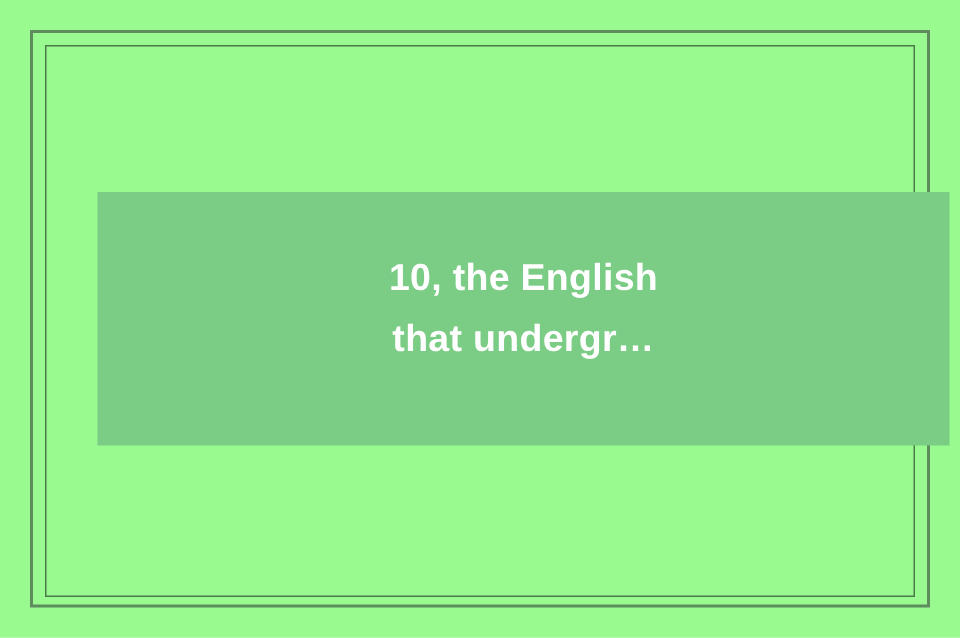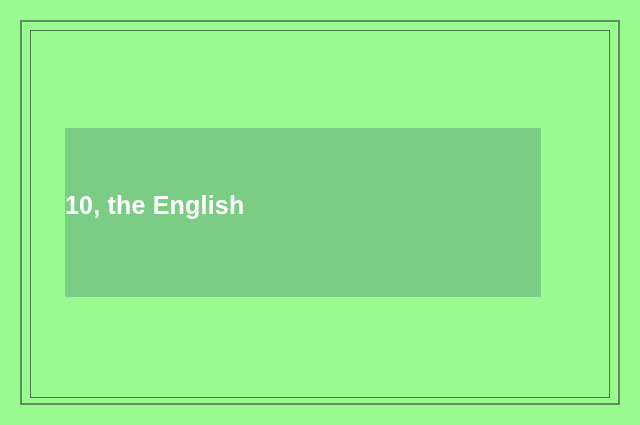--- a/index.html
+++ b/index.html
@@ -42,27 +42,27 @@
     height: 368px;
     box-sizing: border-box;
     border: 1px solid #4a7a4a;
   }
 
   
   #content-panel {
     position: absolute;
     left: 65px;
     top: 128px;
-    width: 476px;
+    width: 568px;
     height: 169px;
     background: #7bcc85;
     box-sizing: border-box;
     display: flex;
     flex-direction: column;
-    align-items: flex-start;
+    align-items: center;
     justify-content: center;
     padding-bottom: 14px;
   }
 
   .panel-text-line {
     color: #ffffff;
     font-family: "Liberation Sans", sans-serif;
     font-weight: bold;
     font-size: 25px;
     line-height: 41px;
@@ -76,15 +76,16 @@
 <body>
 
 <div id="slide-canvas">
 
   <div id="frame-outer"></div>
 
   <div id="frame-inner"></div>
 
   <div id="content-panel">
     <div class="panel-text-line">10, the English</div>
+    <div class="panel-text-line">that undergr…</div>
   </div>
 
 </div>
 
 </body></html>

